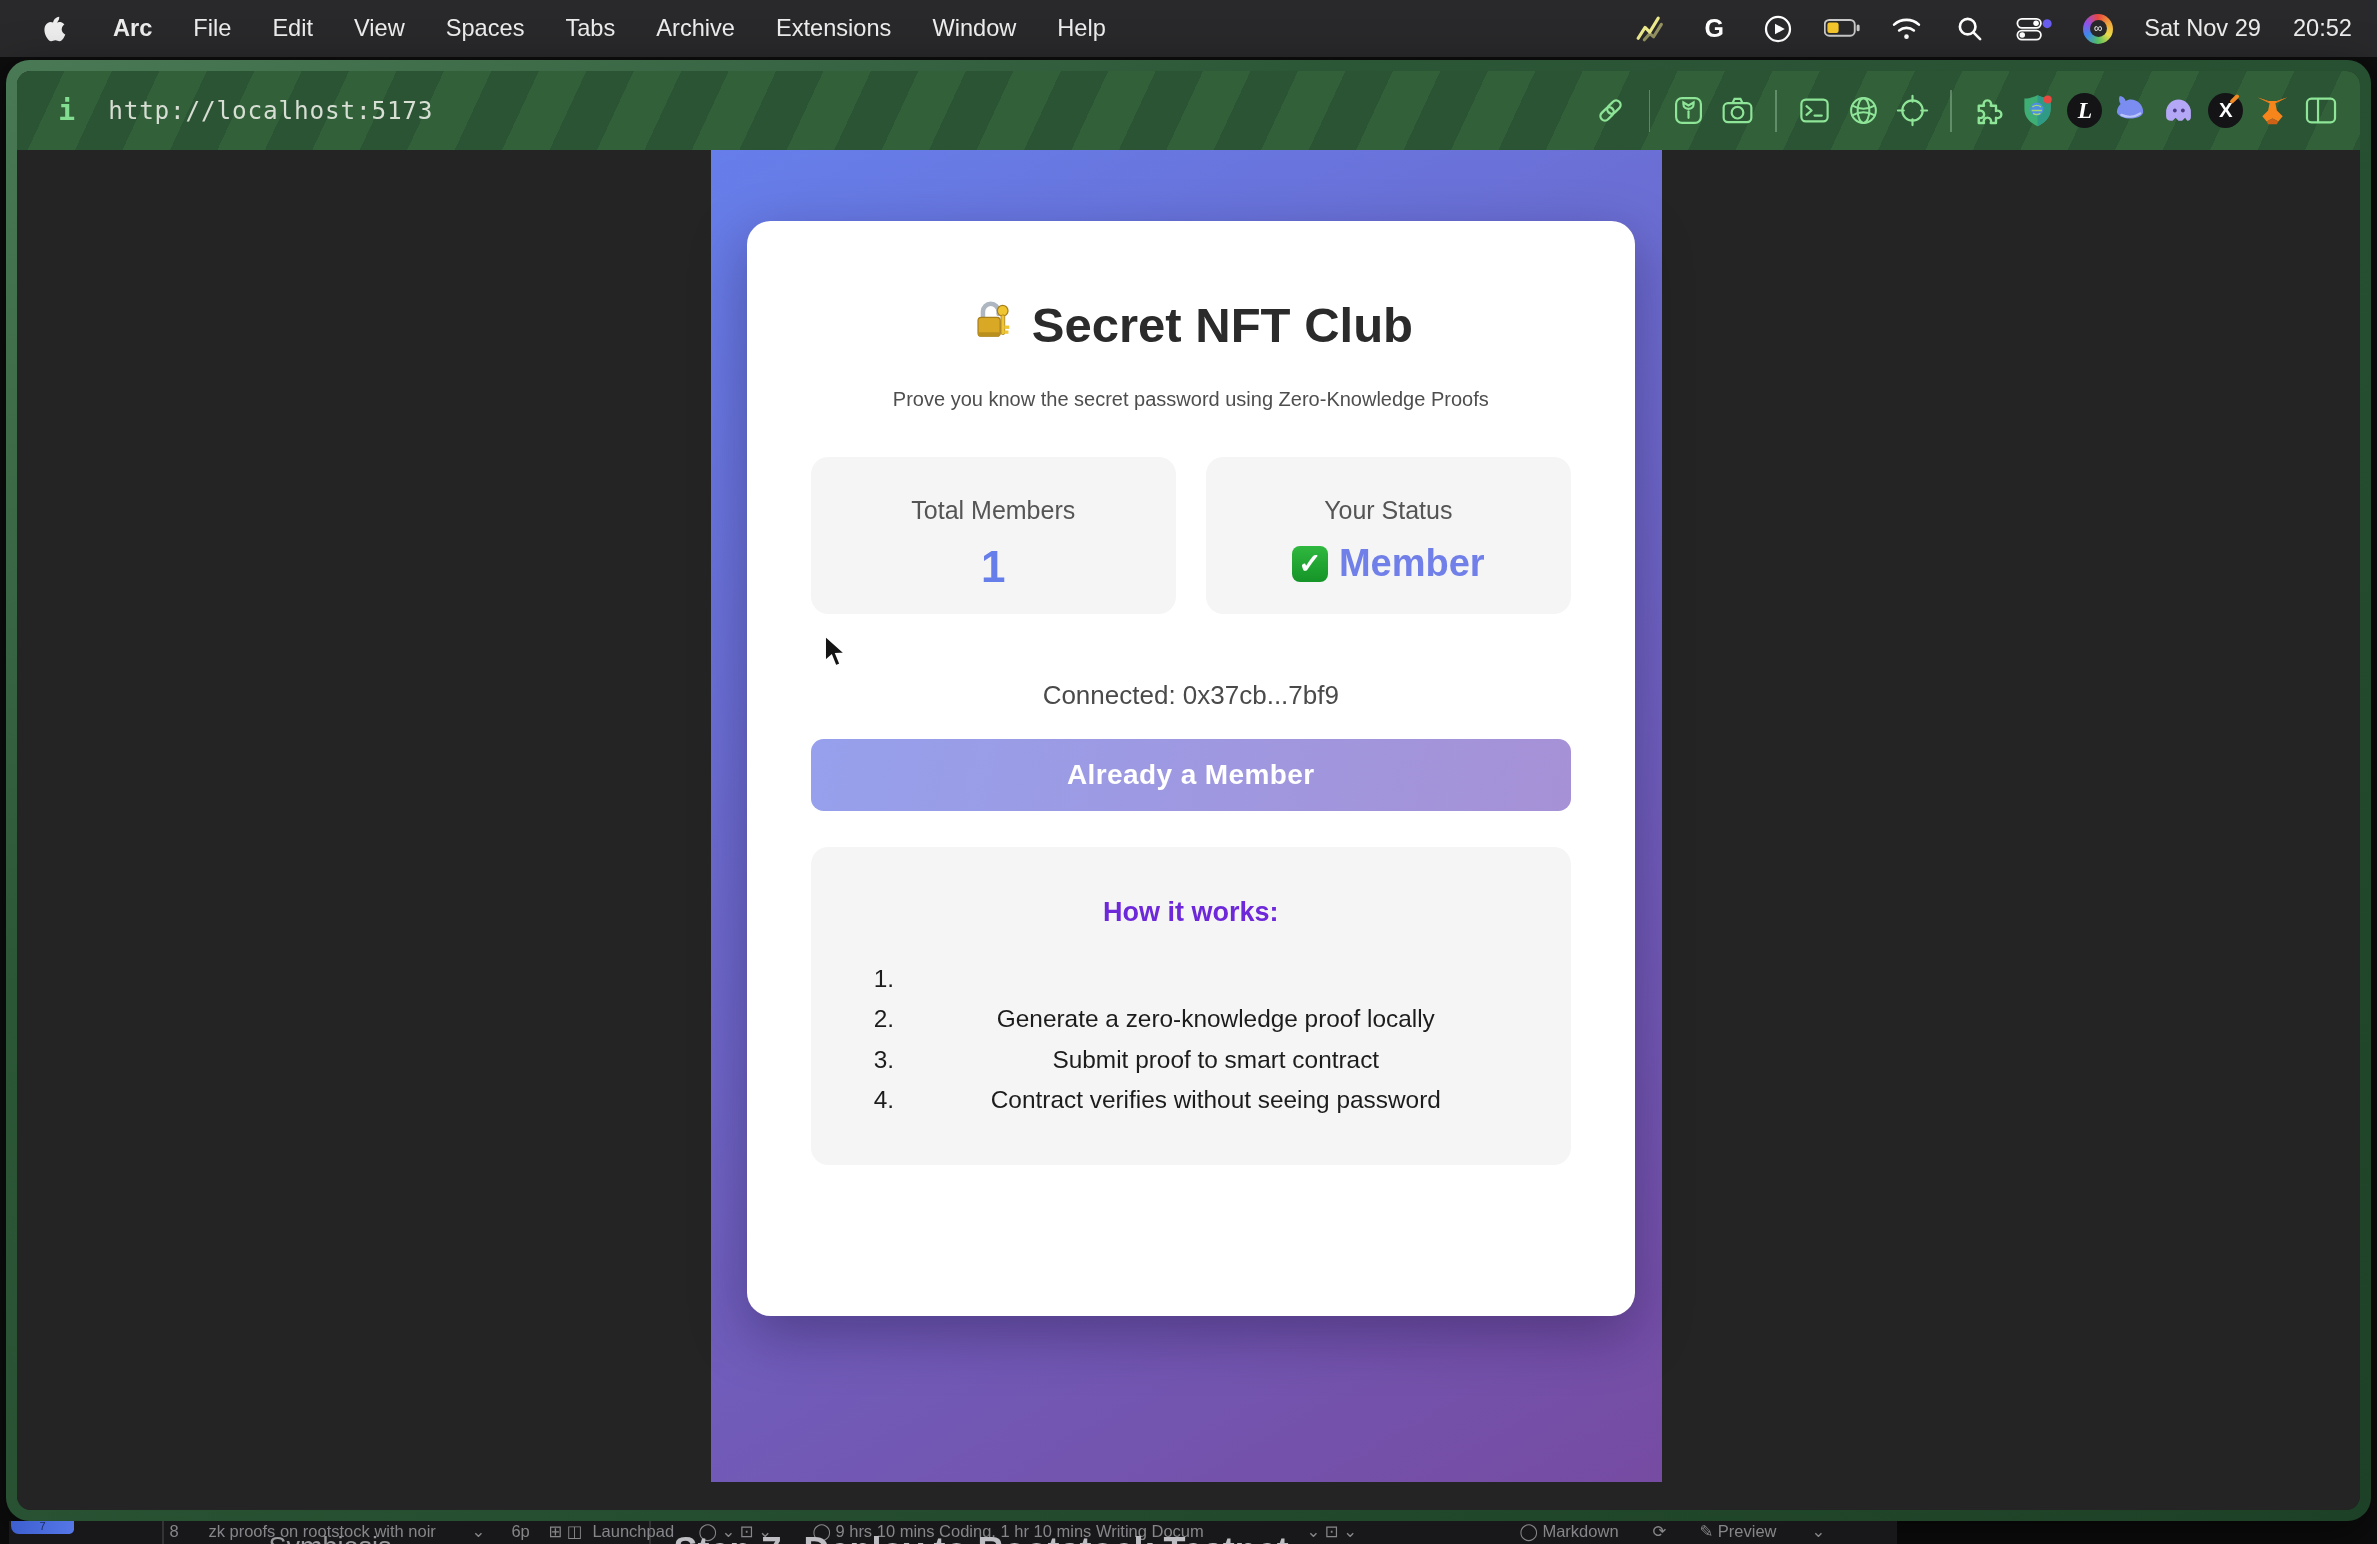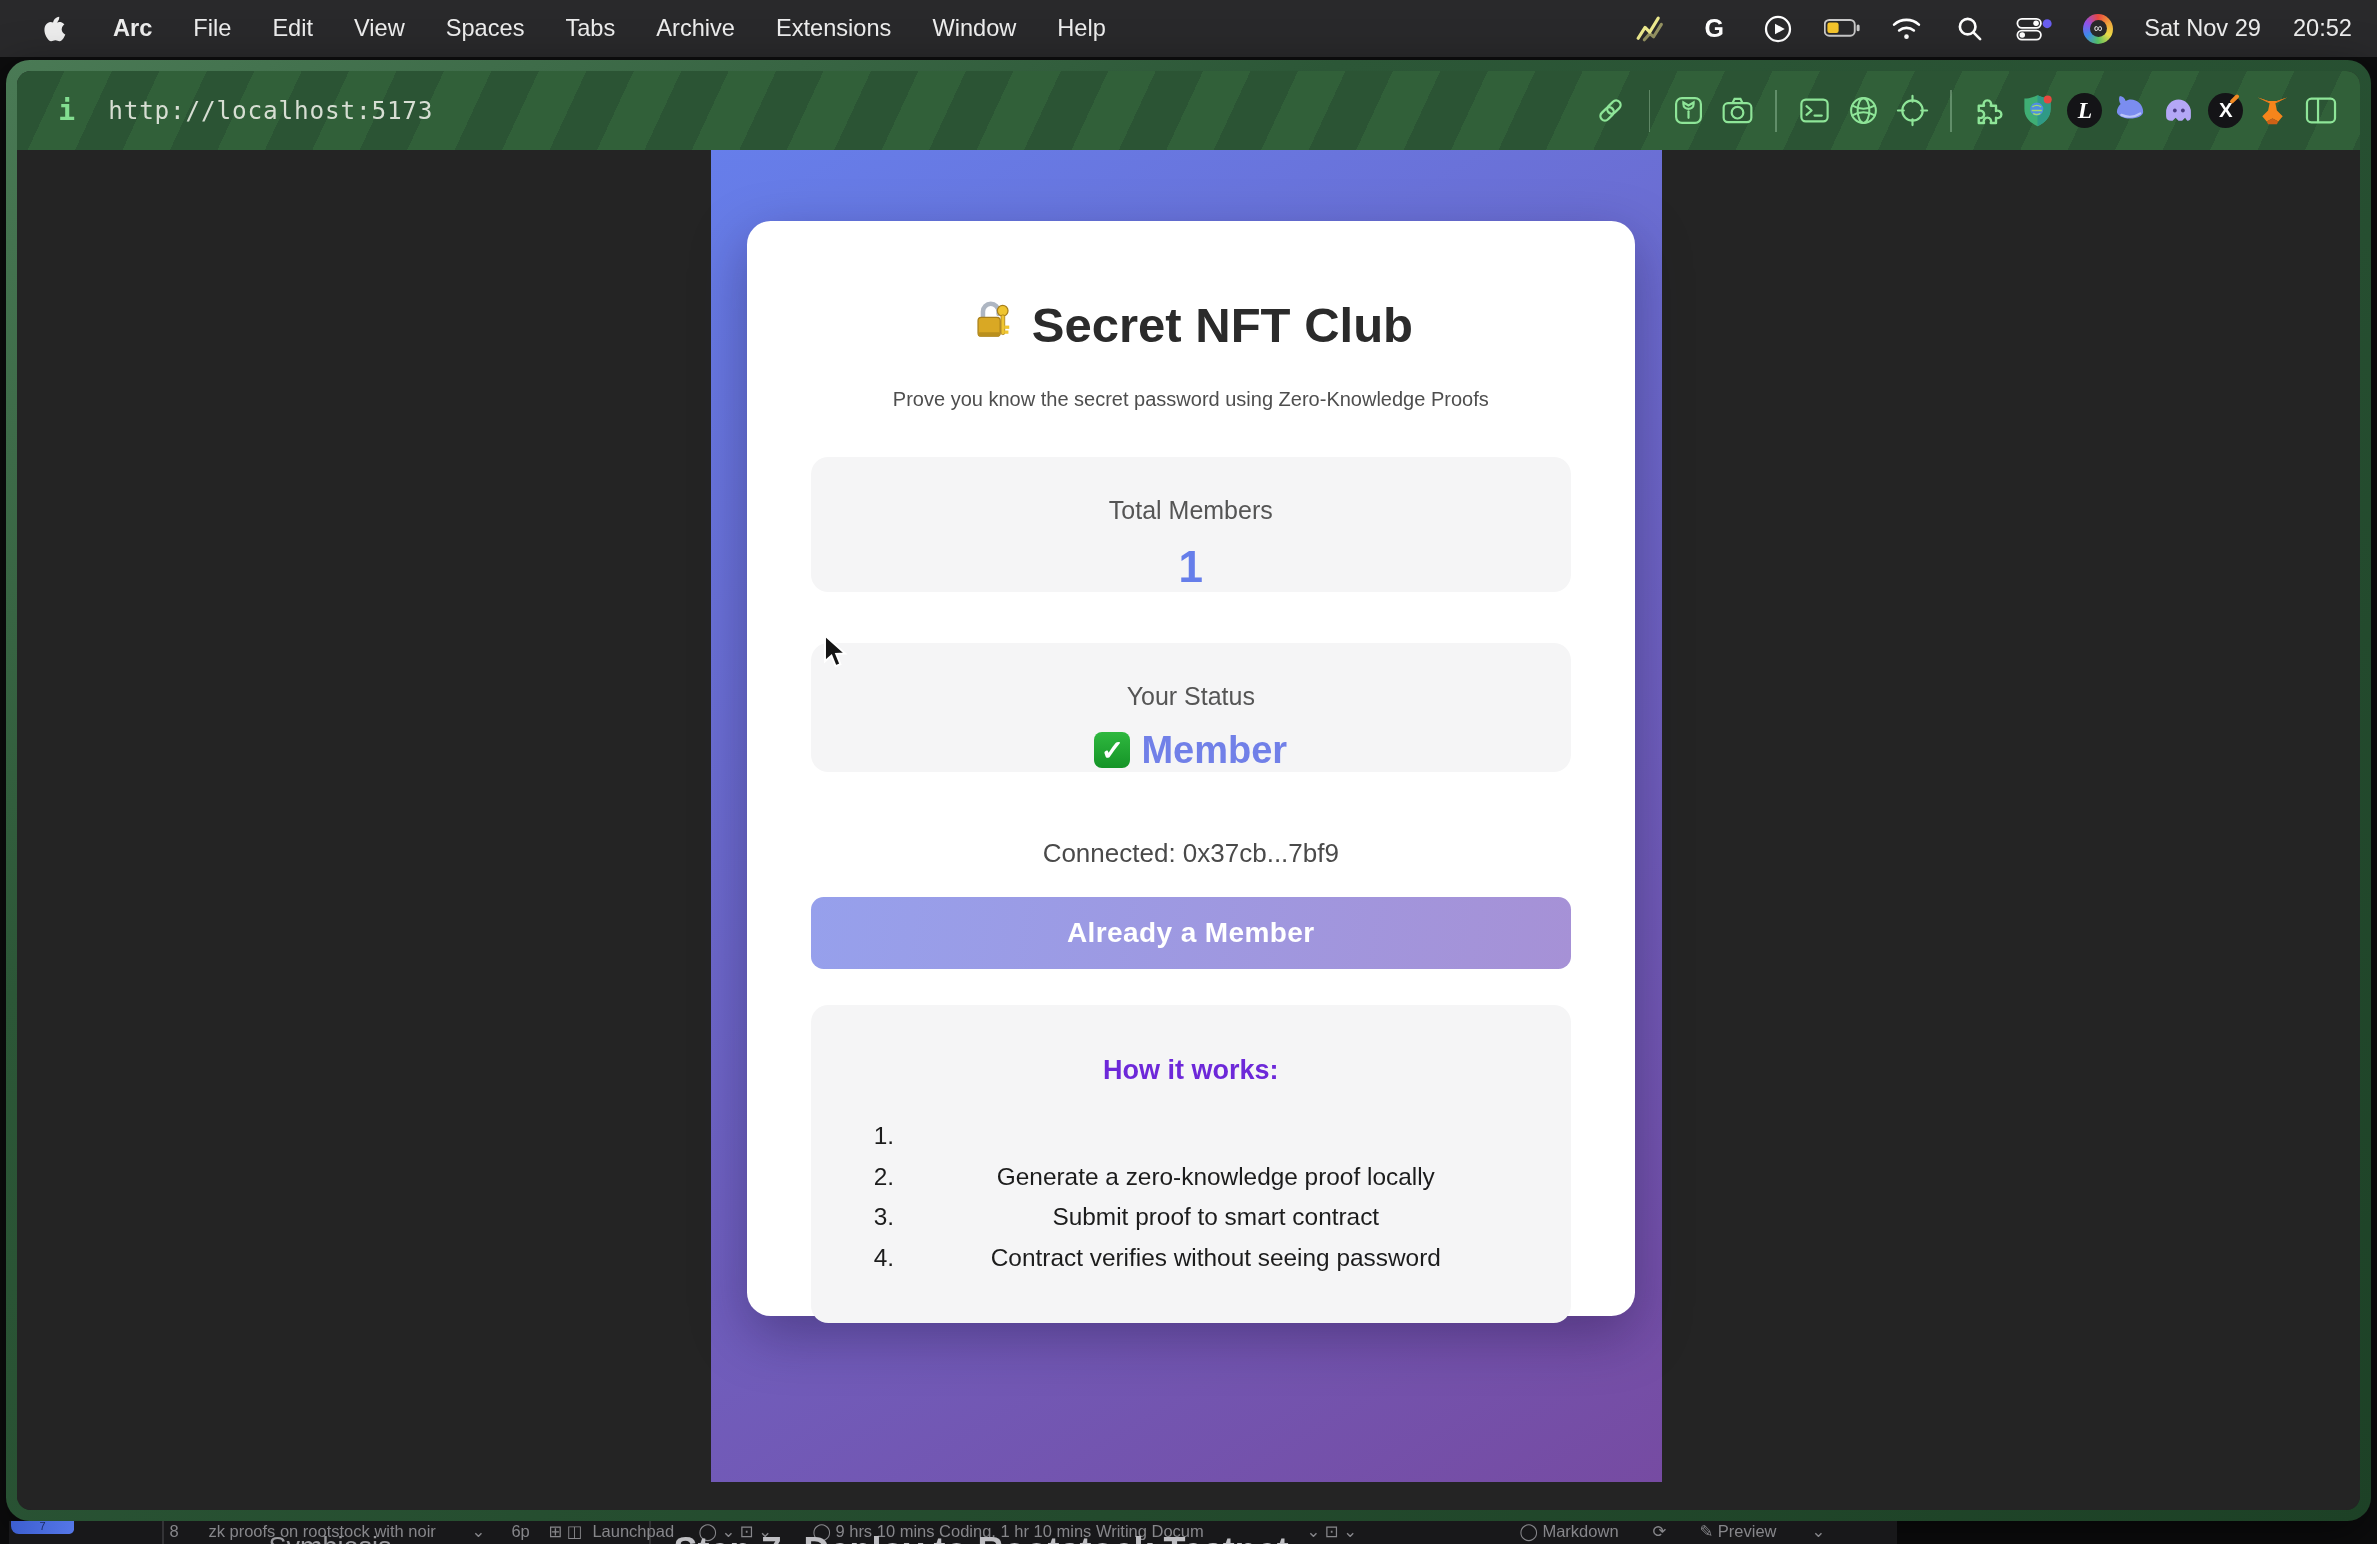--- a/index.html
+++ b/index.html
@@ -53,21 +53,21 @@
   .viewport { flex:1; position:relative; background:#242424; }
   .page-col { position:absolute; left:694px; top:0; width:951px; height:1332px;
     background:linear-gradient(150deg,#667eea 0%, #764ba2 100%);
     display:flex; justify-content:center;padding-left:8px; }
   .card { margin-top:71px; width:888px; height:1095px; background:#ffffff;
     border-radius:23.6px; box-shadow:0 19px 55px rgba(20,10,50,.35);
     padding:75px 64px 0 64px; text-align:center; color:#2b2b2b; }
   .page-title { font-size:49px; font-weight:700; display:flex; align-items:center;
     justify-content:center; gap:17.3px; }
   .subtitle { margin-top:35px; font-size:20px; color:#4e4e4e; }
-  .stats { margin-top:46px; display:flex; gap:51px;flex-direction:column; }
+  .stats { margin-top:46px; display:flex; gap:30px; }
   .stat-box { flex:1; height:157px; background:#f5f5f6; border-radius:17.3px;
     padding-top:39px; display:flex; flex-direction:column; align-items:center; gap:17.3px; }
   .stat-label { font-size:25px; color:#555; }
   .stat-value { font-size:44px; font-weight:700; color:#667eea; }
   .stat-value-row { display:flex; align-items:center; gap:11px; }
   .check-badge { width:36px; height:36px; border-radius:7.9px;
     background:linear-gradient(#2fb83f,#159427); color:#fff; font-size:28px; font-weight:700;
     display:flex; align-items:center; justify-content:center; }
   .member { font-size:38px; font-weight:700; color:#7180e8; }
   .connected { margin-top:66px; font-size:26px; color:#4a4a4a; }

